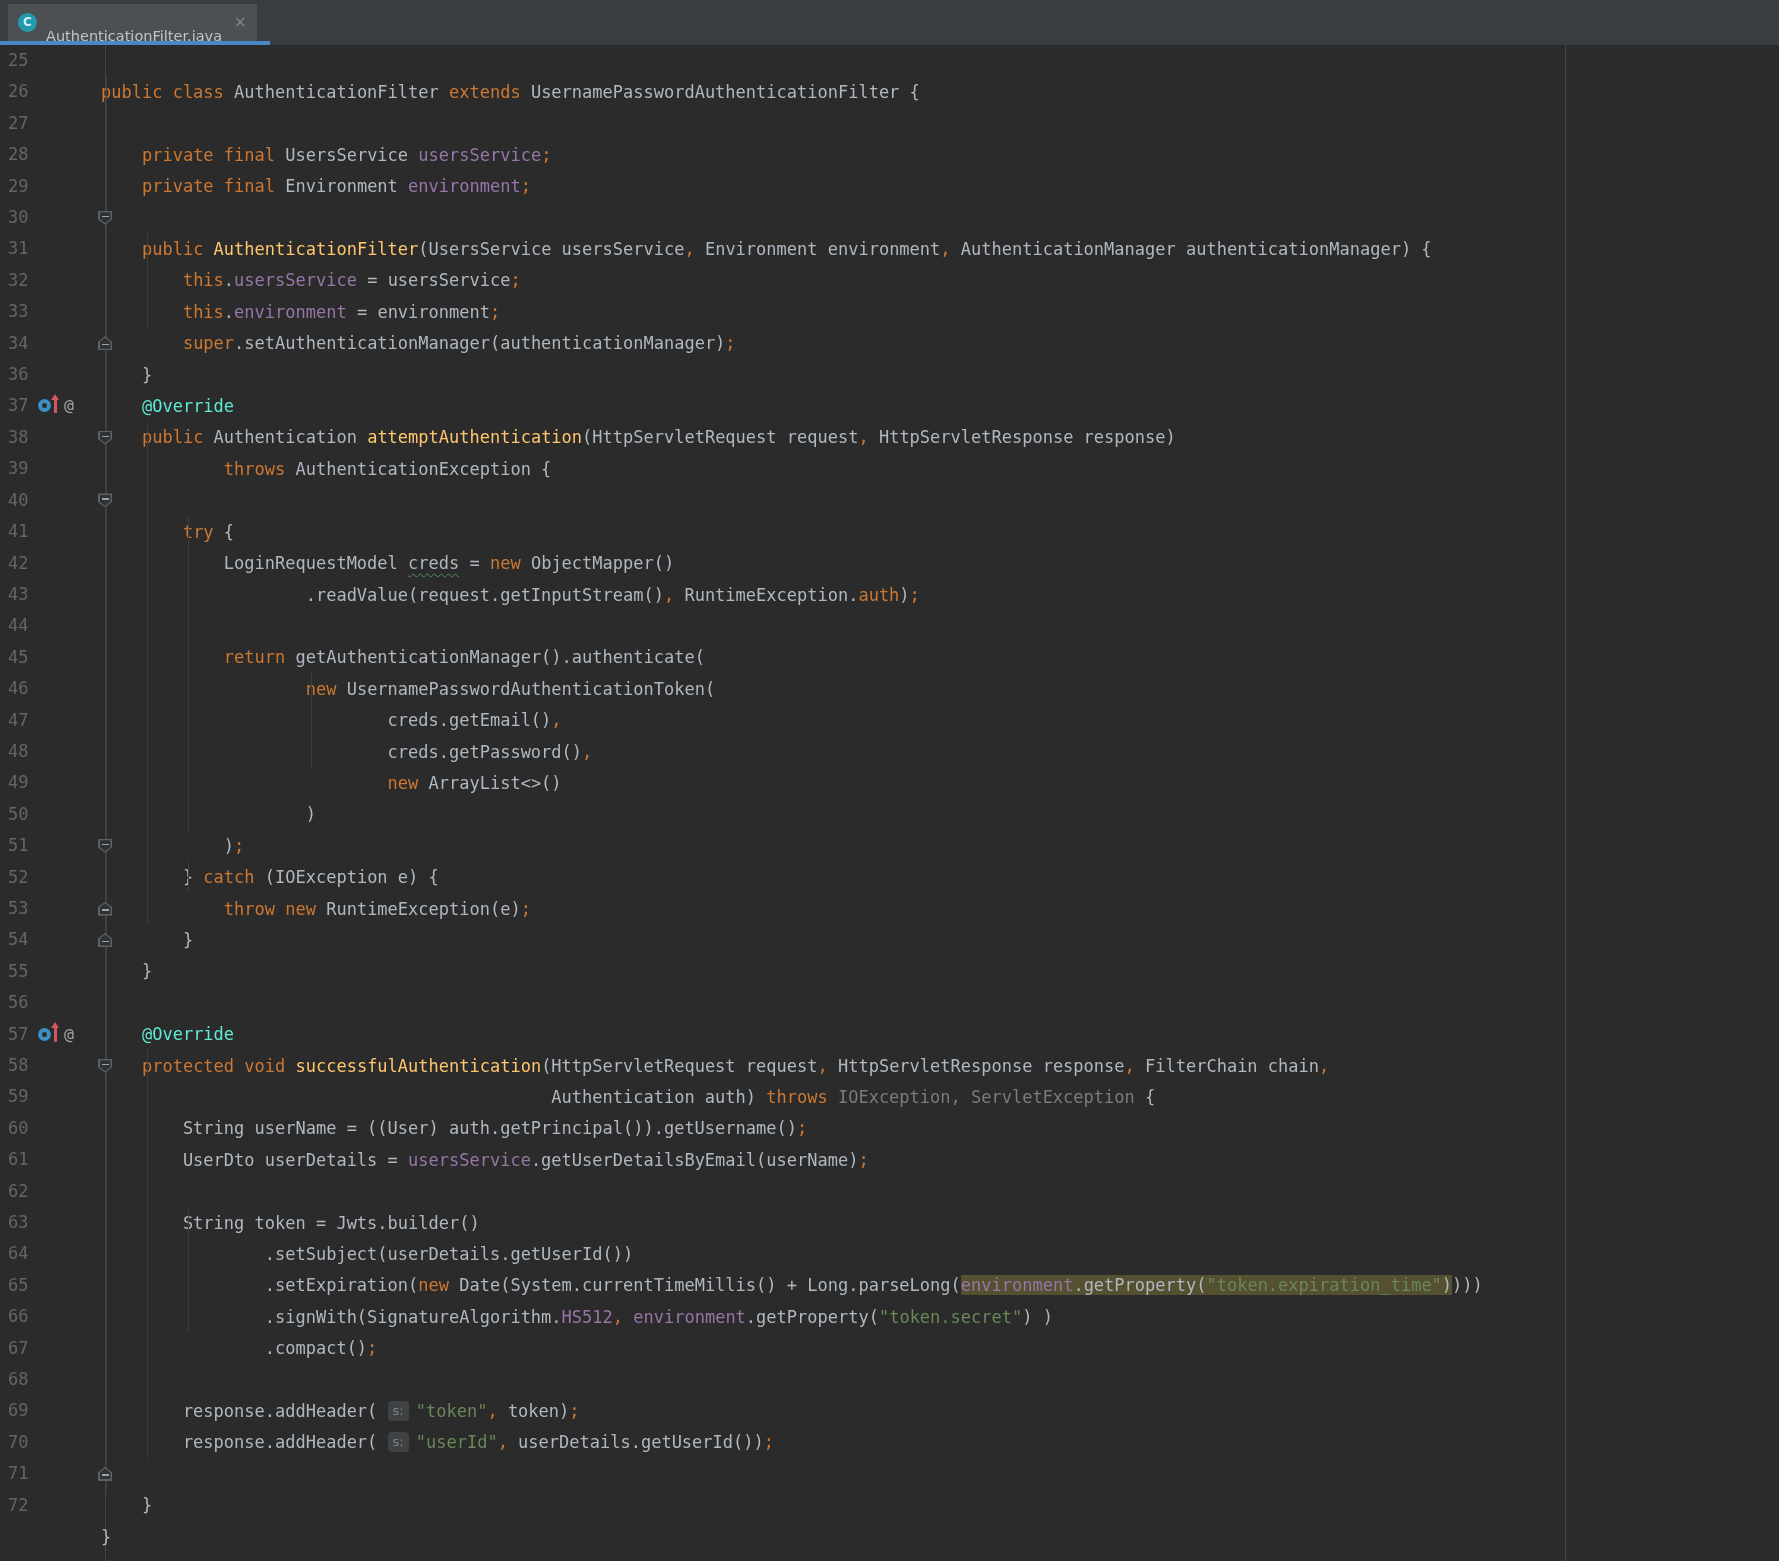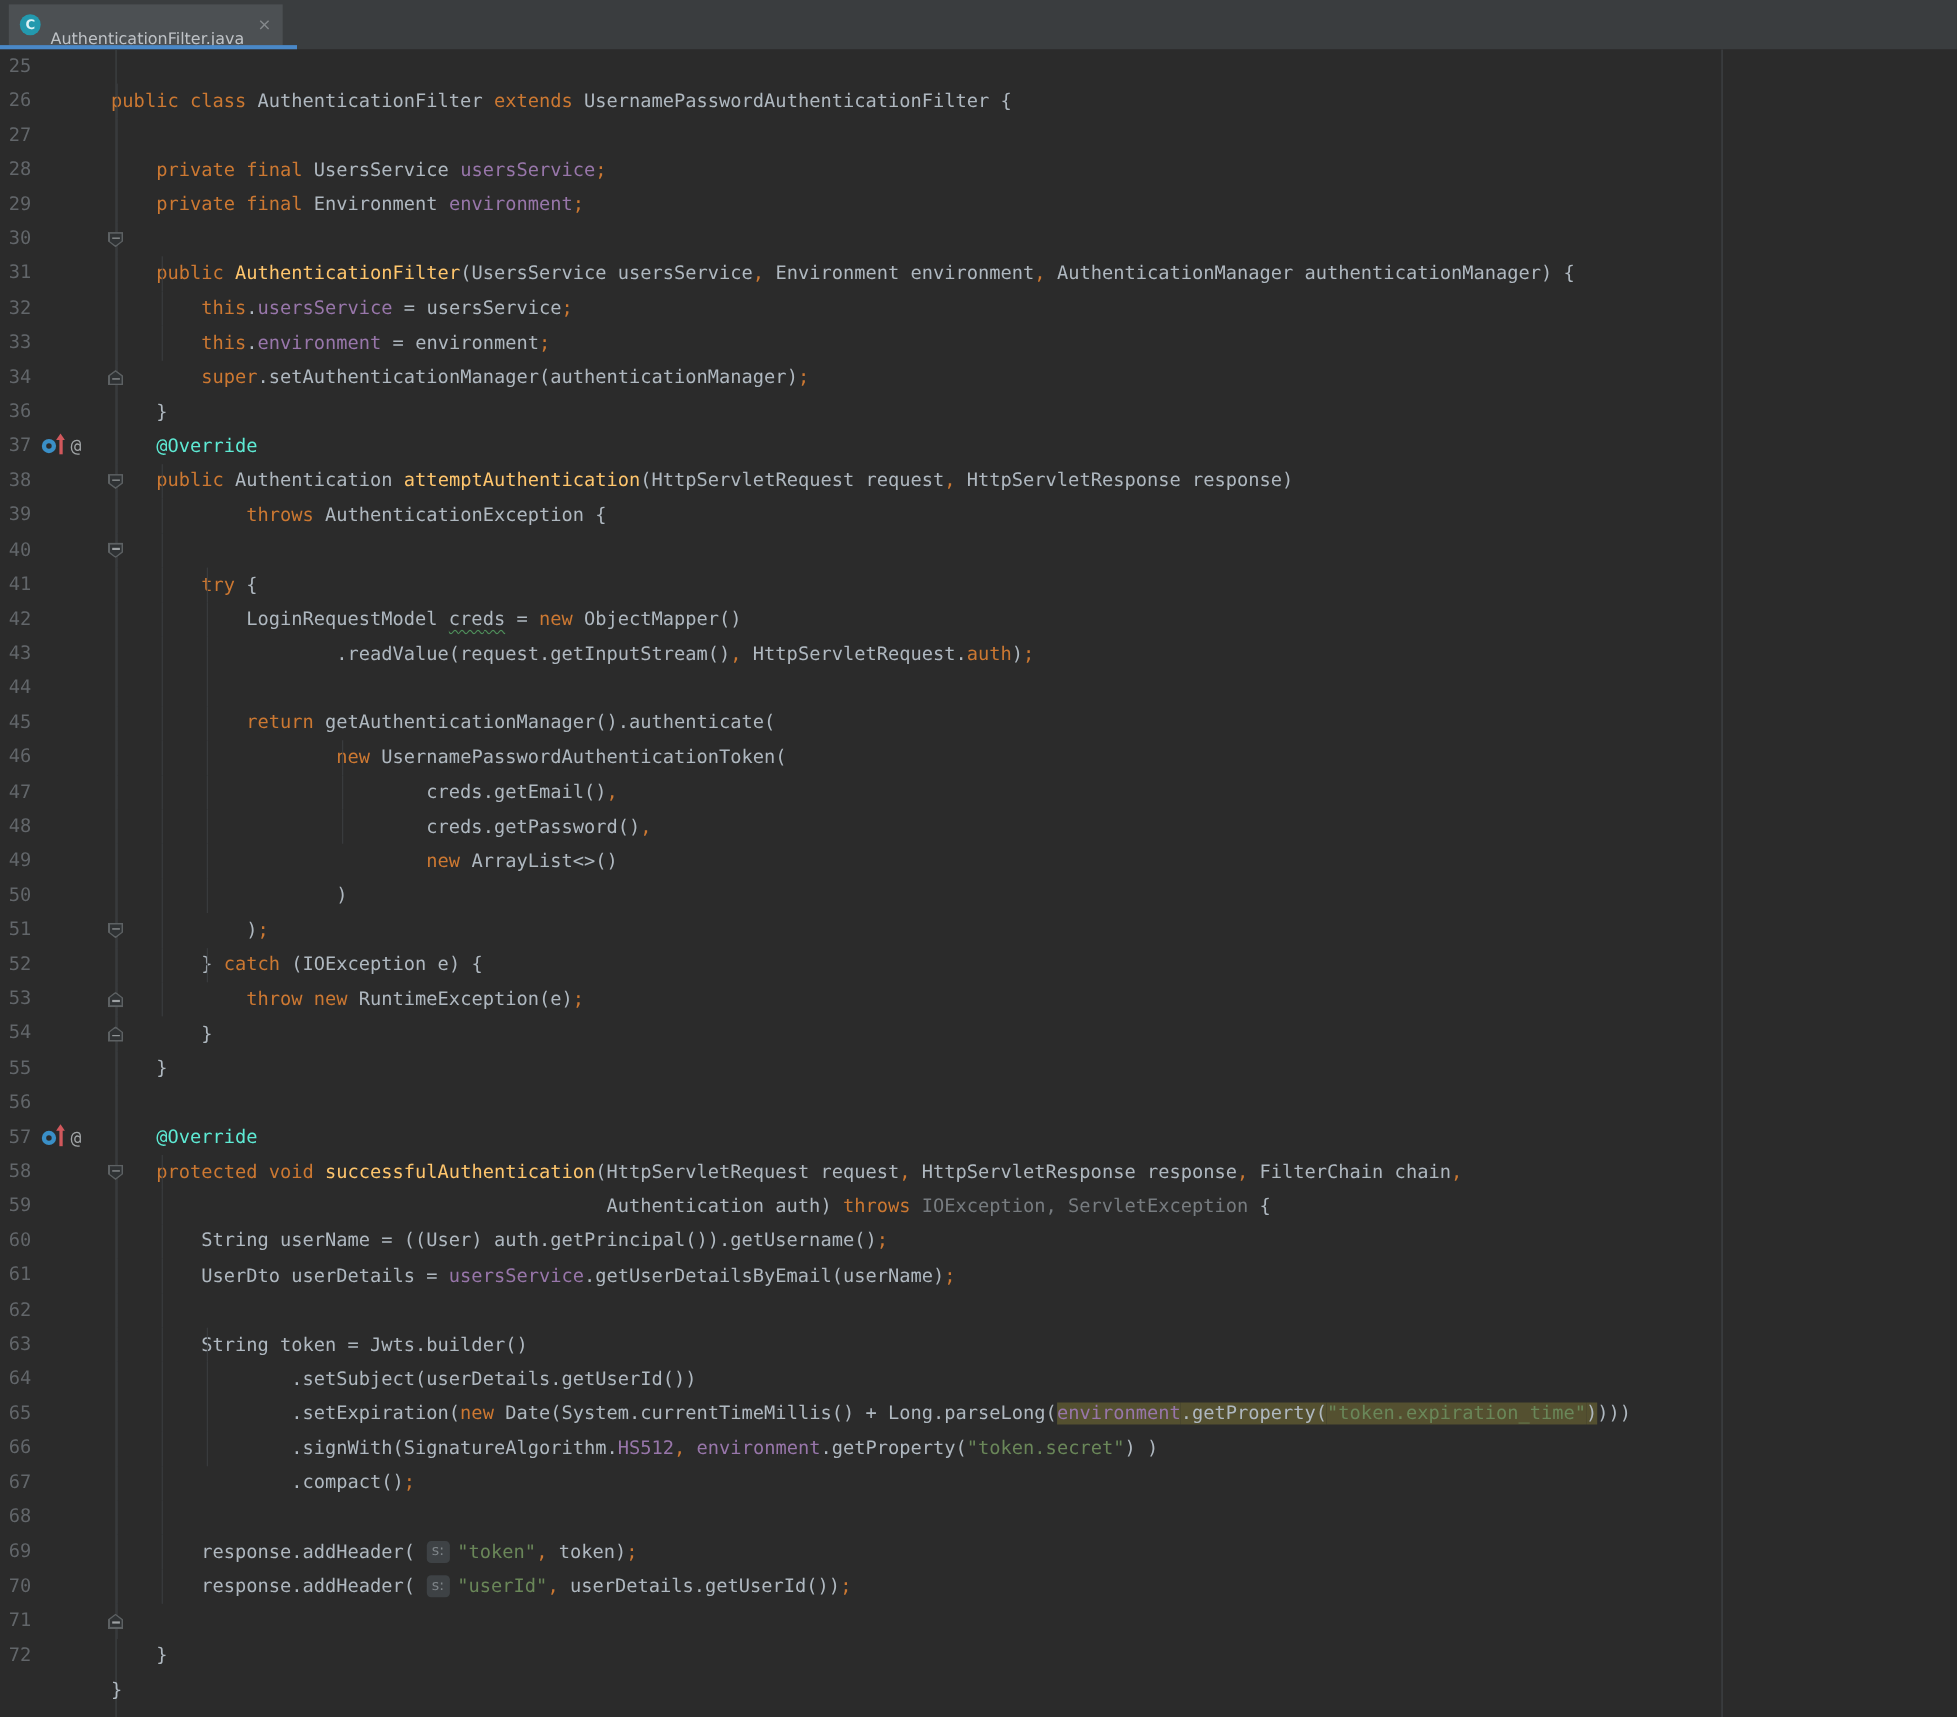--- a/index.html
+++ b/index.html
@@ -185,21 +185,21 @@
       <div class="guide" style="left: 146.92px;"></div>
       <div class="guide" style="left: 187.84px;"></div>
       <div class="ln">41</div>
       <pre class="code"><span class="sd">            LoginRequestModel </span><span class="sd wv">creds</span><span class="sd"> = </span><span class="sk">new </span><span class="sd">ObjectMapper()</span></pre>
     </div>
     <div class="row">
       <div class="guide" style="left: 106px;"></div>
       <div class="guide" style="left: 146.92px;"></div>
       <div class="guide" style="left: 187.84px;"></div>
       <div class="ln">42</div>
-      <pre class="code"><span class="sd">                    .readValue(request.getInputStream()</span><span class="sk">,</span><span class="sd"> HttpServletRequest.</span><span class="sk">auth</span><span class="sd">)</span><span class="sk">;</span></pre>
+      <pre class="code"><span class="sd">                    .readValue(request.getInputStream()</span><span class="sk">,</span><span class="sd"> RuntimeException.</span><span class="sk">auth</span><span class="sd">)</span><span class="sk">;</span></pre>
     </div>
     <div class="row">
       <div class="guide" style="left: 106px;"></div>
       <div class="guide" style="left: 146.92px;"></div>
       <div class="guide" style="left: 187.84px;"></div>
       <div class="ln">43</div>
       <pre class="code"></pre>
     </div>
     <div class="row">
       <div class="guide" style="left: 106px;"></div>

